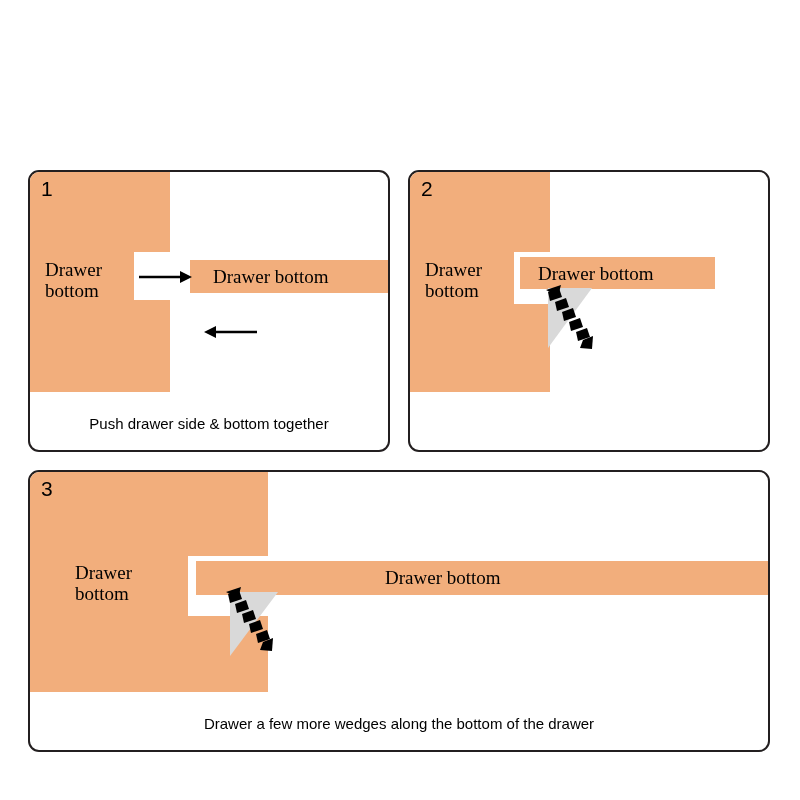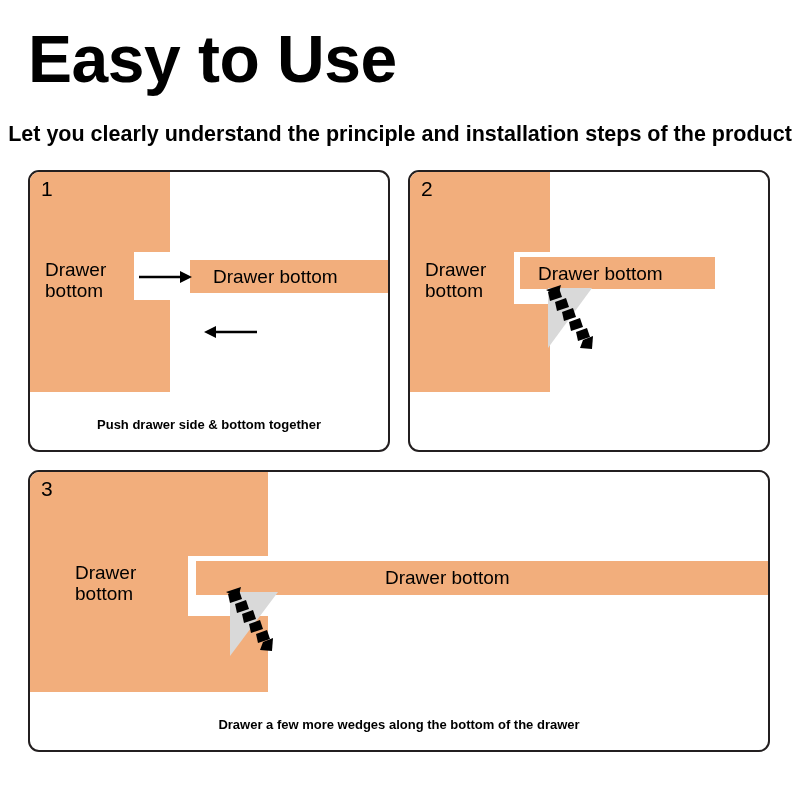--- a/index.html
+++ b/index.html
@@ -55,20 +55,21 @@
     box-sizing: border-box;
   }
   #panel-1 { left: 28px;  top: 170px; width: 362px; height: 282px; }
   #panel-2 { left: 408px; top: 170px; width: 362px; height: 282px; }
   #panel-3 { left: 28px;  top: 470px; width: 742px; height: 282px; }
 
   .panel-stage {
     position: absolute;
     left: 0; top: 0; right: 0;
     bottom: 62px;
+    font-family: Liberation Serif, serif;
   }
 
   
   .side-block {
     position: absolute;
     left: 0;
     top: 0;
     background: #F2AE7C;
   }
   
@@ -105,37 +106,35 @@
     font-weight: normal;
     line-height: 1;
   }
 
   .caption {
     position: absolute;
     left: 0;
     bottom: 18px;
     width: 100%;
     text-align: center;
-    font-size: 13px;
-    font-weight: bold;
+    font-size: 15px;
+    font-weight: normal;
     white-space: nowrap;
   }
 
   
   .arrow-svg { position: absolute; overflow: visible; }
 
   
   .wedge-svg { position: absolute; overflow: visible; }
 </style>
 </head>
 <body>
 
 <div id="header">
-  <div id="page-title">Easy to Use</div>
-  <div id="page-subtitle">Let you clearly understand the principle and installation steps of the product</div>
 </div>
 
 <div class="panel" id="panel-1">
   <div class="panel-stage">
 
     <div class="side-block" style="width:140px; height:220px;"></div>
 
     <div class="notch" style="left:104px; top:80px; width:40px; height:48px;"></div>
 
     <div class="side-label" style="left:15px; top:87px;">Drawer

